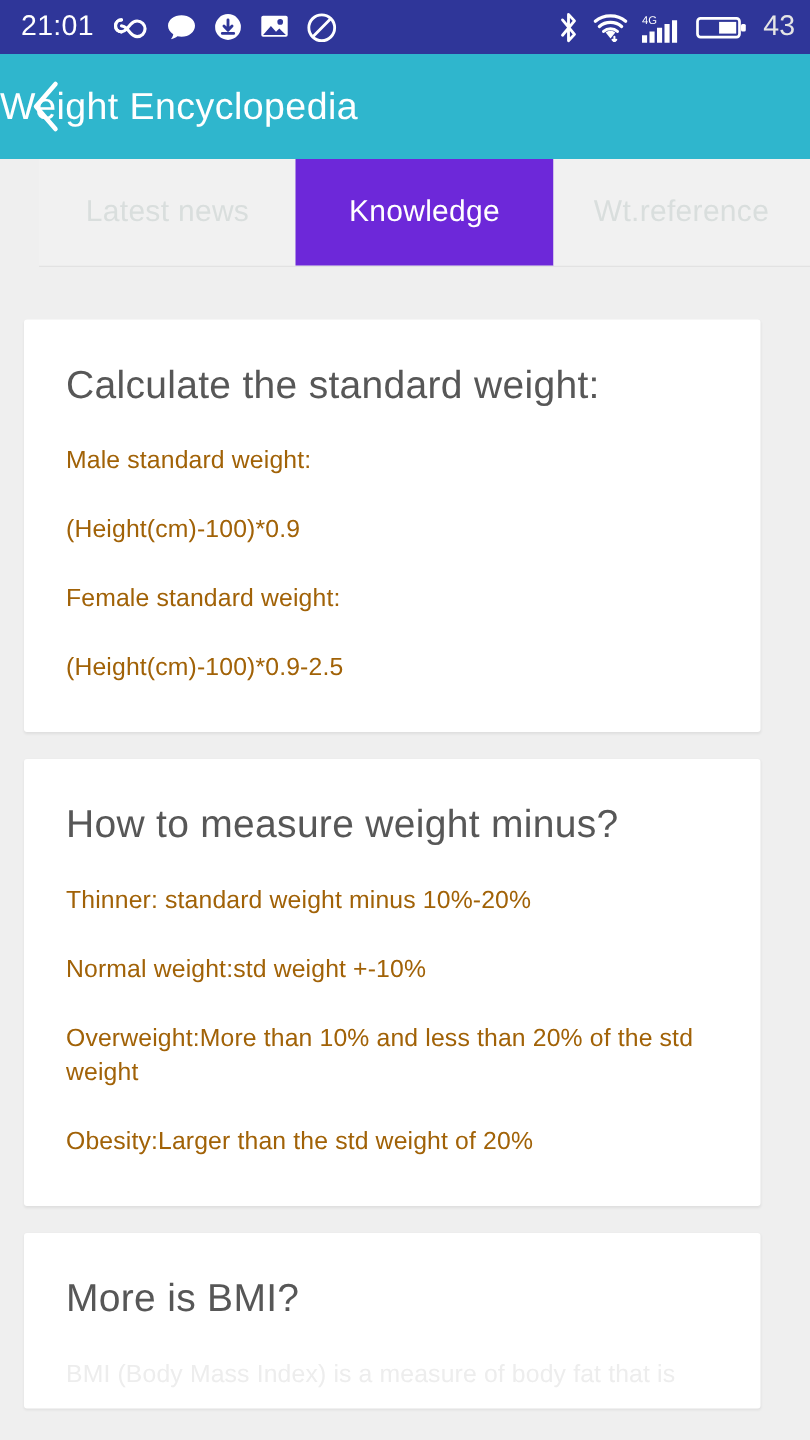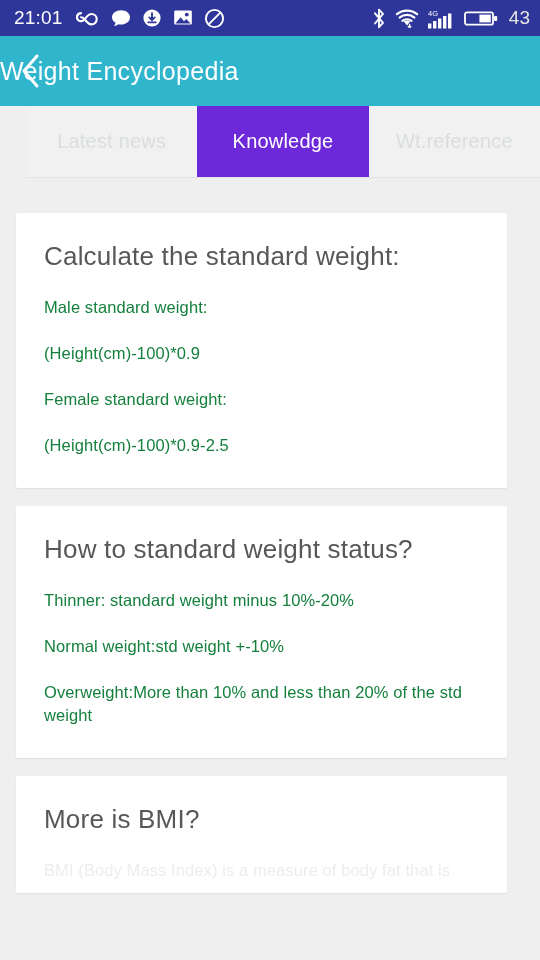--- a/index.html
+++ b/index.html
@@ -98,21 +98,21 @@
   }
   .card-title {
     font-size:26px;
     color:#575757;
     font-weight:400;
     letter-spacing:.2px;
     margin-bottom:24px;
   }
   .card-line {
     font-size:16.5px;
-    color:#15803d;
+    color:#a16207;
     line-height:1.45;
     margin-bottom:22px;
     letter-spacing:.1px;
   }
   .card-line:last-child { margin-bottom:0; }
 
   
   .card.partial { padding-bottom:10px; }
   .card.partial .card-line { color:#ededed; }
 </style>
@@ -229,24 +229,25 @@
 
     <div class="card">
       <div class="card-title">Calculate the standard weight:</div>
       <div class="card-line">Male standard weight:</div>
       <div class="card-line">(Height(cm)-100)*0.9</div>
       <div class="card-line">Female standard weight:</div>
       <div class="card-line">(Height(cm)-100)*0.9-2.5</div>
     </div>
 
     <div class="card">
-      <div class="card-title">How to standard weight status?</div>
+      <div class="card-title">How to measure weight minus?</div>
       <div class="card-line">Thinner: standard weight minus 10%-20%</div>
       <div class="card-line">Normal weight:std weight +-10%</div>
       <div class="card-line">Overweight:More than 10% and less than 20% of the std weight</div>
+      <div class="card-line">Obesity:Larger than the std weight of 20%</div>
     </div>
 
     <div class="card partial">
       <div class="card-title">More is BMI?</div>
       <div class="card-line">BMI (Body Mass Index) is a measure of body fat that is</div>
     </div>
 
   </div>
 </div>
 

